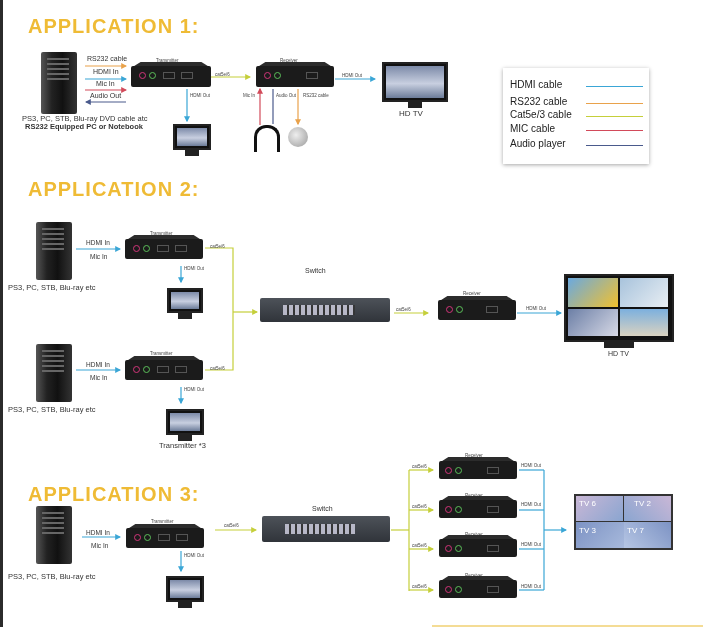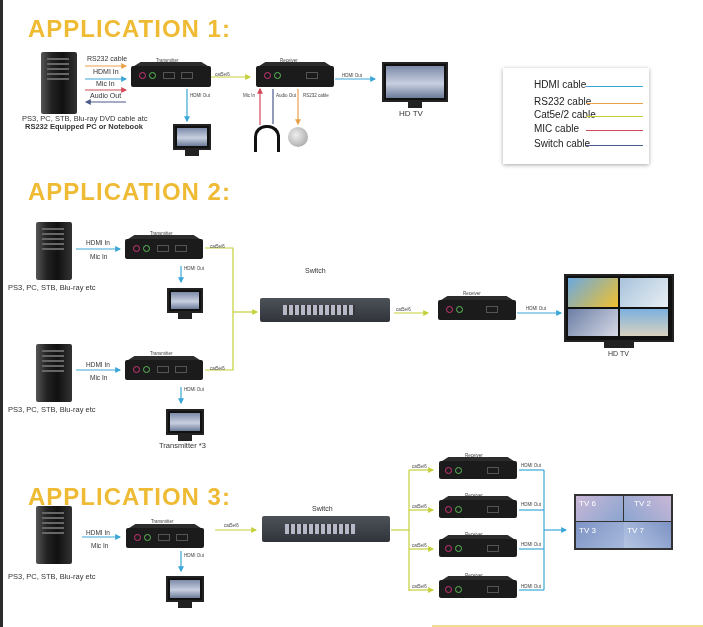--- a/index.html
+++ b/index.html
@@ -1,38 +1,38 @@
 <!DOCTYPE html>
 <html><head>
 <meta charset="utf-8">
 <style>
   html,body{margin:0;padding:0;background:#fff;}
   body{width:703px;height:627px;position:relative;overflow:hidden;font-family:"Liberation Sans",sans-serif;color:#222;}
   .leftbar{position:absolute;left:0;top:0;width:3px;height:627px;background:#2b2b2b;}
-  .apptitle{position:absolute;font-family:"Liberation Sans",sans-serif;font-weight:bold;font-size:24px;color:#efbb35;letter-spacing:1px;}
+  .apptitle{position:absolute;font-family:"Liberation Sans",sans-serif;font-weight:bold;font-size:20px;color:#efbb35;letter-spacing:1px;}
   .lbl{position:absolute;font-size:6.5px;color:#333;white-space:nowrap;}
   .lbl-md{position:absolute;font-size:7px;color:#333;white-space:nowrap;}
   .lbl-lg{position:absolute;font-size:8px;color:#333;white-space:nowrap;}
   .lbl-xs{position:absolute;font-size:4.5px;color:#444;white-space:nowrap;}
   .caption{position:absolute;font-size:7.5px;color:#333;white-space:nowrap;line-height:8px;}
   .pc{position:absolute;width:36px;height:62px;background:linear-gradient(90deg,#555 0%,#222 30%,#111 60%,#333 100%);border-radius:2px;}
   .pc:before{content:"";position:absolute;left:6px;top:6px;width:22px;height:2px;background:#666;box-shadow:0 5px 0 #666,0 10px 0 #666,0 15px 0 #666,0 20px 0 #666;}
   .box{position:absolute;background:#1b1b1b;border-radius:2px;}
   .box:before{content:"";position:absolute;left:0;right:0;top:-4px;height:4px;background:#2c2c2c;clip-path:polygon(4% 100%,12% 0,88% 0,96% 100%);}
   .jack{position:absolute;width:5px;height:5px;border-radius:50%;border:1.5px solid;top:6px;}
   .jack.pink{border-color:#d2357a;}
   .jack.green{border-color:#5bbf5a;}
   .port{position:absolute;top:6px;width:10px;height:5px;border:1px solid #555;}
   .tv{position:absolute;background:#111;border:2px solid #222;}
   .tv .screen{position:absolute;left:2px;top:2px;right:2px;bottom:2px;background:linear-gradient(180deg,#7c8aa8 0%,#c8cfe0 55%,#6c7c99 100%);}
   .tv .stand{position:absolute;bottom:-8px;left:50%;width:14px;height:6px;margin-left:-7px;background:#222;}
   .switch{position:absolute;background:linear-gradient(180deg,#4d5259,#30343a);border-radius:2px;}
   .switch .ports{position:absolute;left:18%;top:30%;width:55%;height:40%;background:repeating-linear-gradient(90deg,#ccd 0 4px,#333 4px 6px);opacity:.85;}
   .legend{position:absolute;left:503px;top:68px;width:146px;height:96px;background:#fff;box-shadow:0 1px 4px rgba(0,0,0,.35);}
-  .legend .row{position:absolute;left:7px;font-size:10px;color:#222;margin-left:24px;}
+  .legend .row{position:absolute;left:7px;font-size:10px;color:#222;}
   .legend .line{position:absolute;left:83px;width:57px;height:1px;}
   svg.wires{position:absolute;left:0;top:0;}
   .headset{position:absolute;width:20px;height:24px;border:3px solid #111;border-bottom:none;border-radius:12px 12px 0 0;}
   .camera{position:absolute;width:20px;height:20px;border-radius:50%;background:radial-gradient(circle at 40% 40%,#eee,#999);}
   .bottomline{position:absolute;left:432px;top:625px;width:271px;height:2px;background:#f4dc95;}
   .tile{position:absolute;}
 </style>
 </head>
 <body>
 
@@ -135,25 +135,25 @@
     <div class="screen"></div>
     <div class="stand"></div>
   </div>
 <div class="lbl-lg" style="left:399px;top:109px;">HD TV</div>
 
 <div class="legend">
   <div class="row" style="top:11px;">HDMI cable</div>
   <div class="line" style="top:18px;background:#3aa6d6;"></div>
   <div class="row" style="top:28px;">RS232 cable</div>
   <div class="line" style="top:35px;background:#e9a24b;"></div>
-  <div class="row" style="top:41px;">Cat5e/2 cable</div>
+  <div class="row" style="top:41px;">Cat5e/3 cable</div>
   <div class="line" style="top:48px;background:#c5cf3a;"></div>
   <div class="row" style="top:55px;">MIC cable</div>
   <div class="line" style="top:62px;background:#d24a5a;"></div>
-  <div class="row" style="top:70px;">Switch cable</div>
+  <div class="row" style="top:70px;">Audio player</div>
   <div class="line" style="top:77px;background:#4a5a8c;"></div>
 </div>
 
 <div class="apptitle" style="left:28px;top:178px;">APPLICATION 2:</div>
 
 <div class="pc" style="left:36px;top:222px;height:58px;"></div>
 <div class="lbl" style="left:86px;top:239px;">HDMI In</div>
 <div class="lbl" style="left:90px;top:253px;">Mic In</div>
 <div class="caption" style="left:8px;top:284px;">PS3, PC, STB, Blu-ray  etc</div>
 <div class="lbl-xs" style="left:150px;top:231px;">Transmitter</div>

